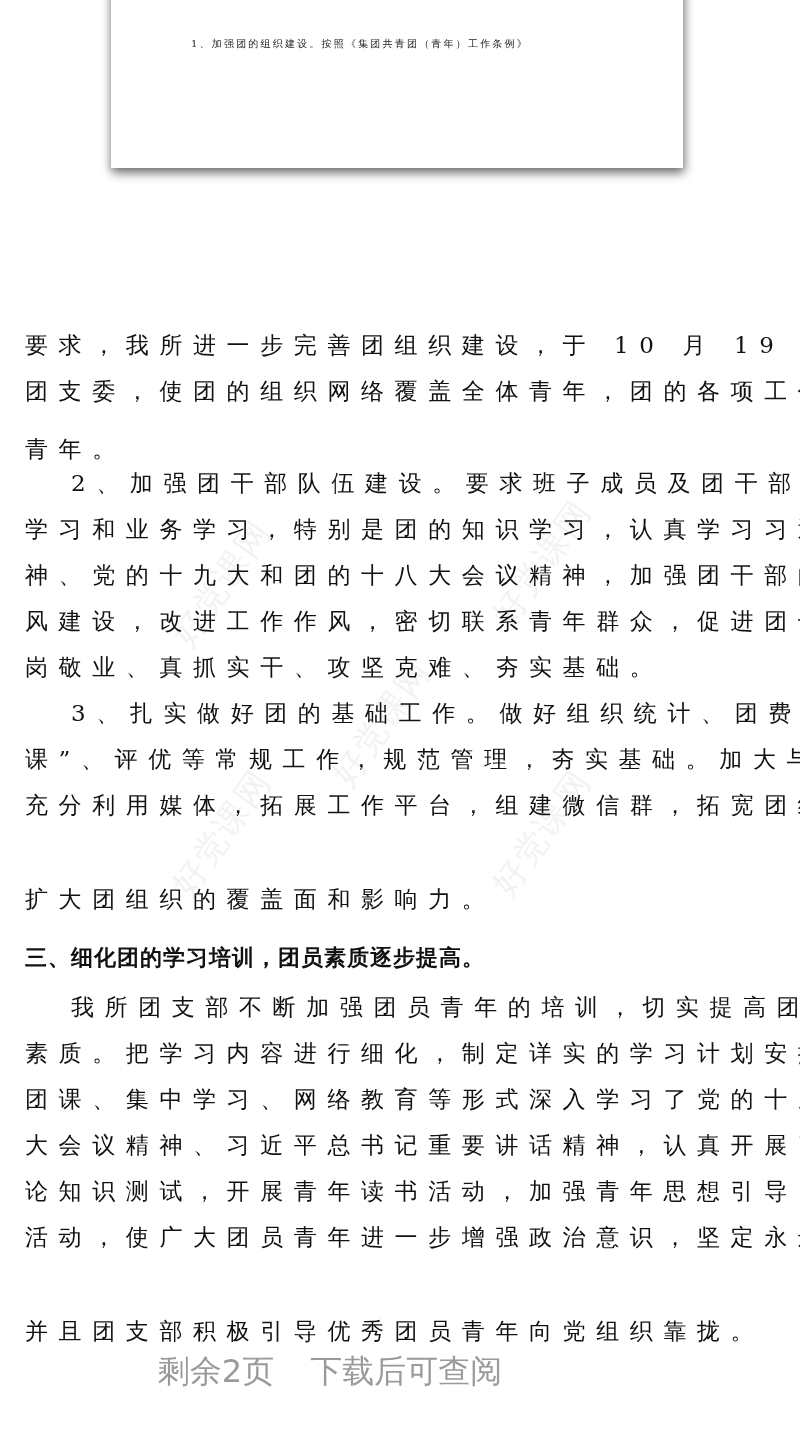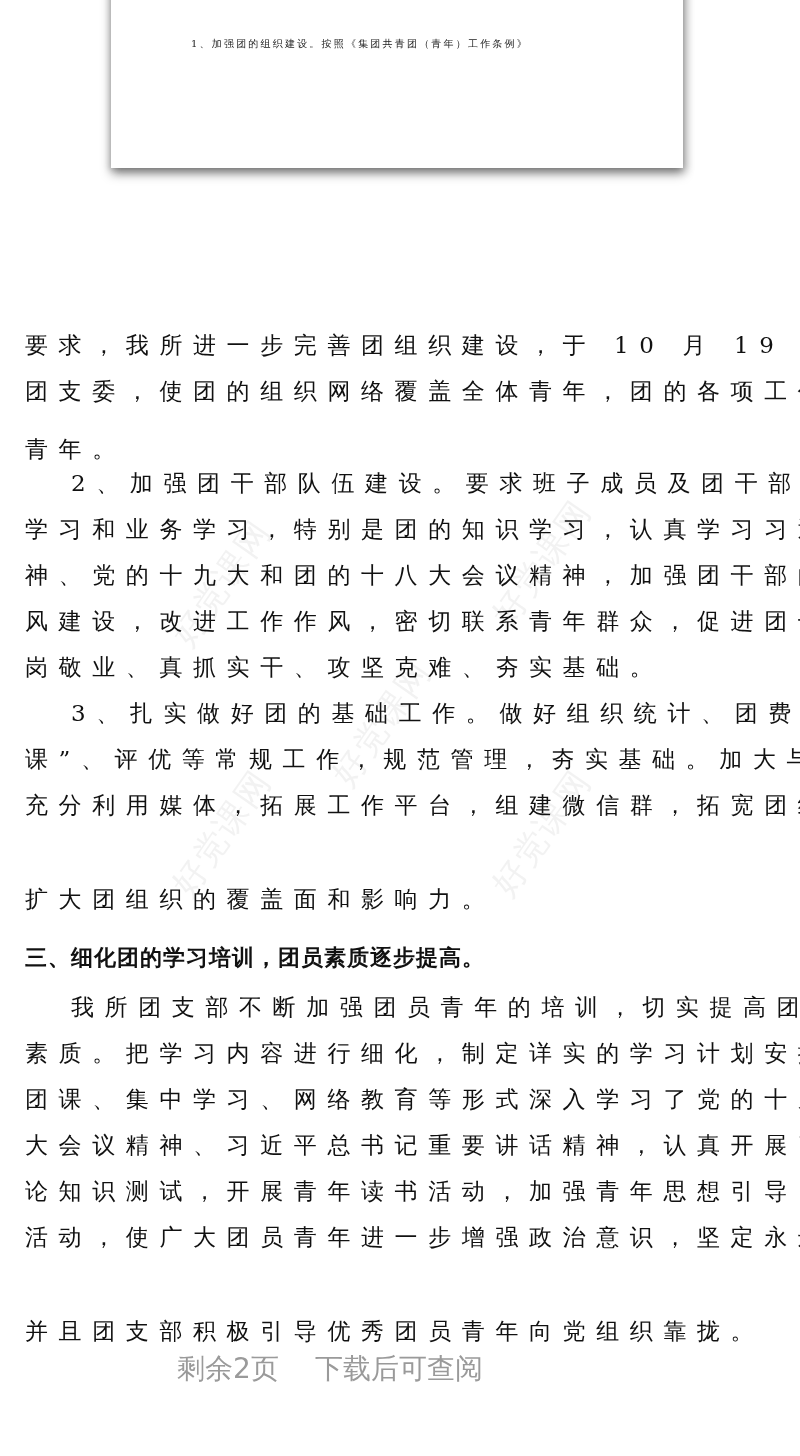--- a/index.html
+++ b/index.html
@@ -25,21 +25,21 @@
     position: absolute; left: 25px; top: 910px; font-family: "DejaVu Sans", sans-serif;
     font-size: 22px; font-weight: bold; letter-spacing: 1px; white-space: nowrap; color: #111; margin-top: 33px;
   }
   .watermark {
     position: absolute; font-family: "DejaVu Sans", sans-serif; font-size: 34px;
     color: rgba(150,150,150,0.12); transform: rotate(-55deg); white-space: nowrap;
     pointer-events: none; letter-spacing: 2px;
   }
   .remaining-bar {
     position: absolute; left: 0; top: 1350px; width: 660px; text-align: center;
-    font-family: "DejaVu Sans", sans-serif; font-size: 28px; color: #9a9a9a;
+    font-family: "DejaVu Sans", sans-serif; font-size: 32px; color: #9a9a9a;
   }
   .remaining-bar span { display: inline-block; }
   .remaining-bar .gap { width: 36px; }
 </style>
 </head>
 <body>
 
 <div class="page-card">
 
   <div class="card-line">1、加强团的组织建设。按照《集团共青团（青年）工作条例》</div>

